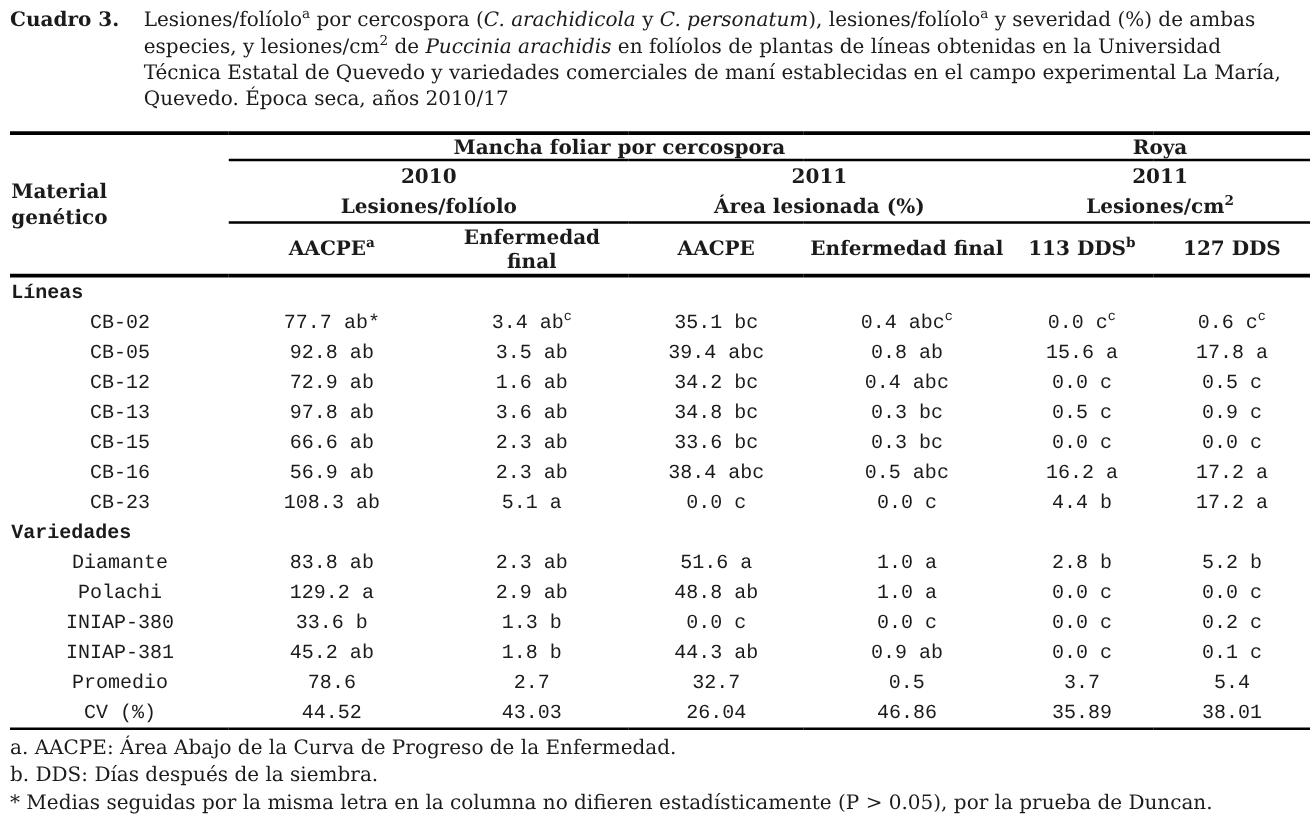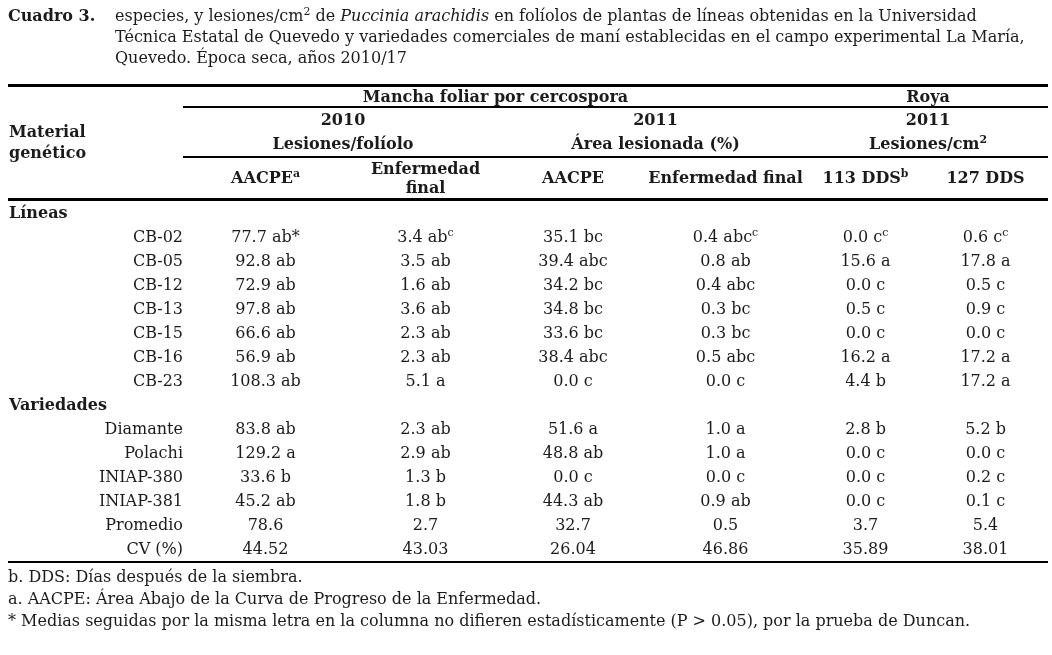--- a/index.html
+++ b/index.html
@@ -38,37 +38,38 @@
   }
   tr.hr1 th { border-top: 3px solid #000; }
   tr.hr1 { height: 18px; }
   tr.hr2 { height: 24px; }
   tr.hr3 { height: 26px; }
   tr.hr4 { height: 42px; }
   th.gu { border-bottom: 2px solid #000; }   
   th.mu { border-bottom: 2px solid #000; }   
   th.mat { text-align: left; line-height: 21px; padding-left: 1px; margin-top: 40px; }
 
-  tbody tr { height: 24px; }
+  tbody tr { height: 24px; font-family: Liberation Mono, monospace; }
   td { vertical-align: middle; line-height: 24px; }
   td.sec { font-weight: bold; text-align: left; padding-left: 1px; }
-  td.lbl { text-align: right; padding-left: 1px; }
+  td.lbl { text-align: center; padding-left: 1px; }
   td.val { text-align: center; }
 
   
   .footnotes { margin-top: 3px; line-height: 22px; }
 </style>
 </head>
 <body>
 
 <div class="page">
 
   <div class="caption">
     <div class="caption-label">Cuadro 3.</div>
     <div class="caption-text">
+        <div><span>Lesiones/folíolo</span><sup>a</sup><span> por cercospora (</span><i>C. arachidicola</i><span> y </span><i>C. personatum</i><span>), lesiones/folíolo</span><sup>a</sup><span> y severidad (%) de ambas</span></div>
         <div><span>especies, y lesiones/cm</span><sup>2</sup><span> de </span><i>Puccinia arachidis</i><span> en folíolos de plantas de líneas obtenidas en la Universidad</span></div>
         <div><span>Técnica Estatal de Quevedo y variedades comerciales de maní establecidas en el campo experimental La María,</span></div>
         <div><span>Quevedo. Época seca, años 2010/17</span></div>
       </div>
   </div>
 
   <table>
     <colgroup>
       <col class="c1">
         <col class="c2">
@@ -226,18 +227,18 @@
           <td class="val">43.03</td>
           <td class="val">26.04</td>
           <td class="val">46.86</td>
           <td class="val">35.89</td>
           <td class="val">38.01</td>
         </tr>
       </tbody>
   </table>
 
   <div class="footnotes">
+      <div>a. AACPE: Área Abajo de la Curva de Progreso de la Enfermedad.</div>
       <div>b. DDS: Días después de la siembra.</div>
-      <div>a. AACPE: Área Abajo de la Curva de Progreso de la Enfermedad.</div>
       <div>* Medias seguidas por la misma letra en la columna no difieren estadísticamente (P &gt; 0.05), por la prueba de Duncan.</div>
     </div>
 
 </div>
 
 </body></html>

